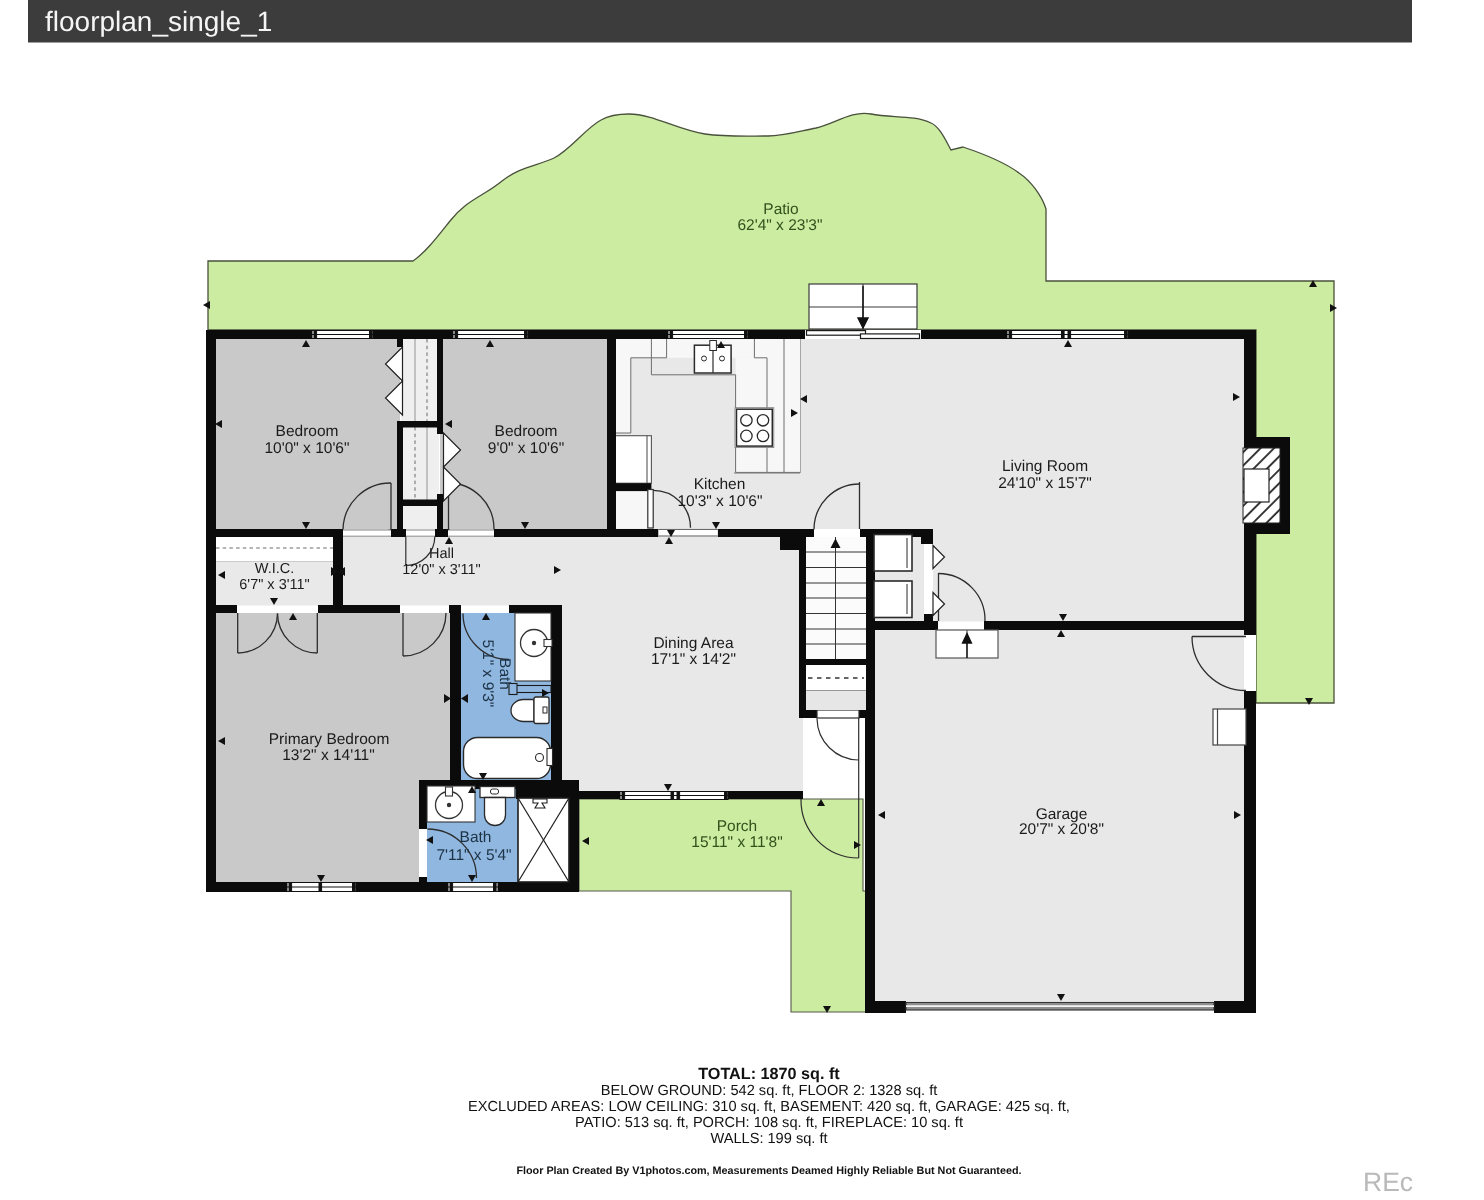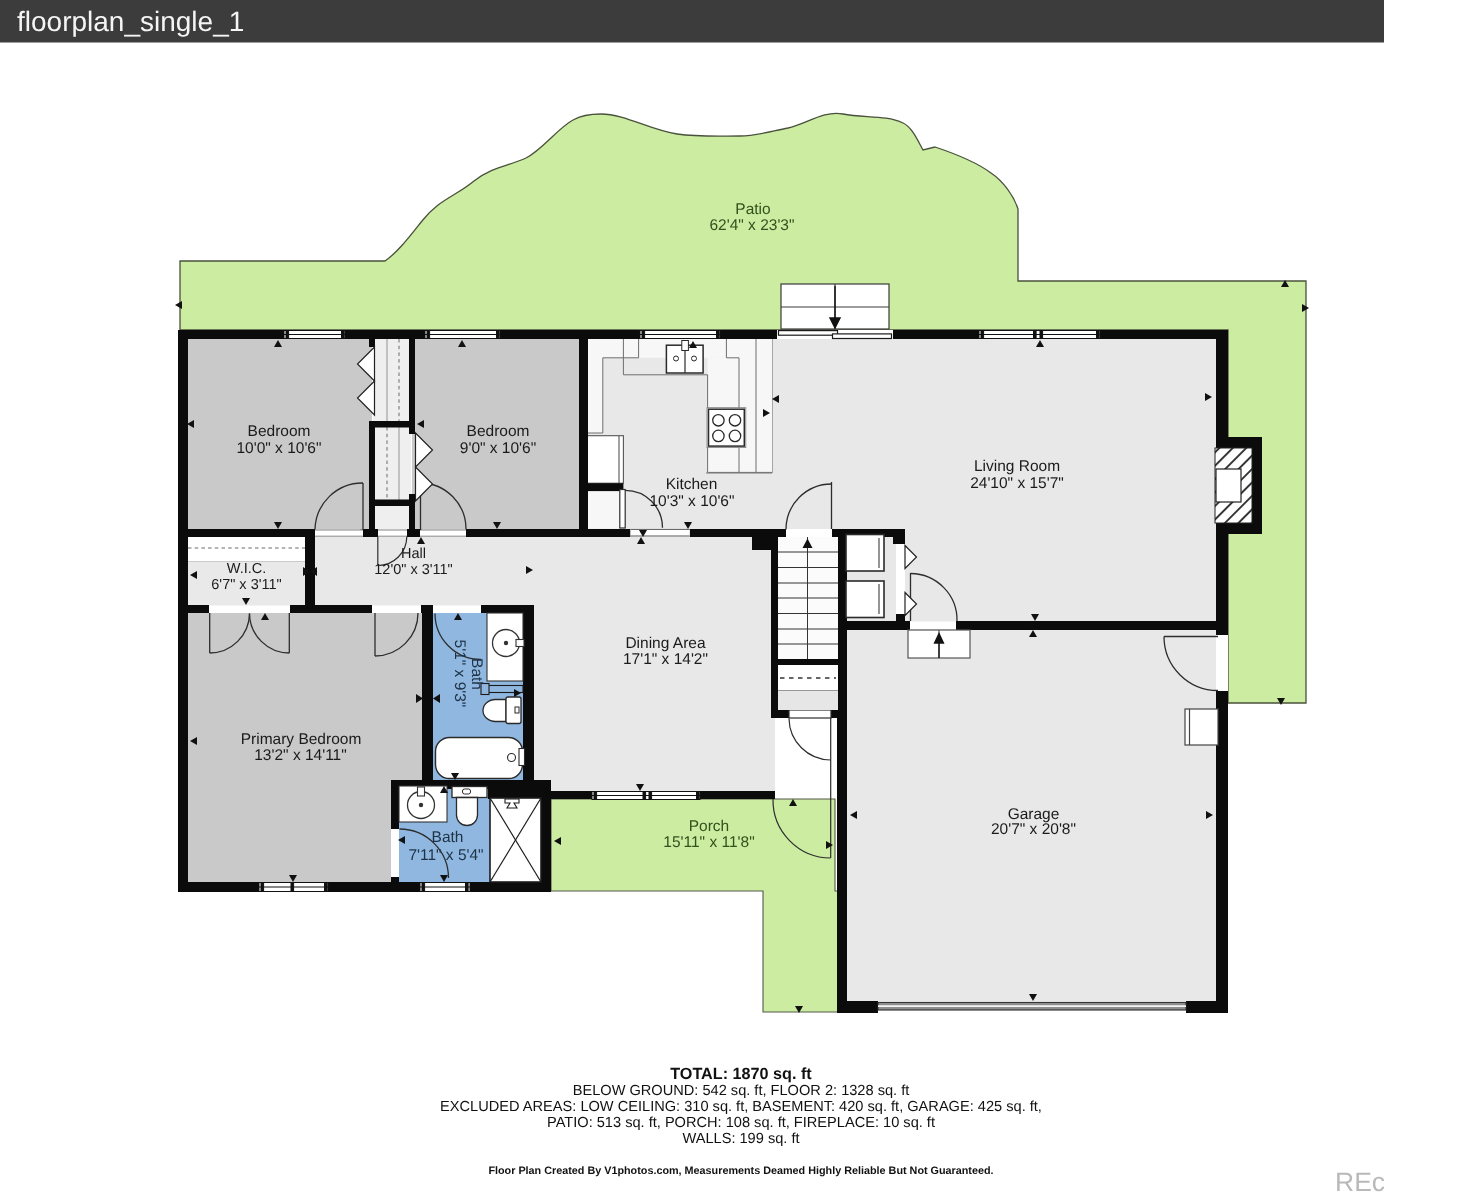--- a/index.html
+++ b/index.html
@@ -1,16 +1,16 @@
 <!DOCTYPE html>
 <html><head>
 <meta charset="utf-8">
 <style>
   html,body{margin:0;padding:0;background:#ffffff;}
-  .page{position:relative;width:1384px;height:1200px;overflow:hidden;font-family:"Liberation Sans", sans-serif;
+  .page{position:relative;width:1384px;height:1200px;overflow:hidden;font-family:"Liberation Sans", sans-serif;padding-left:28px;
         -webkit-font-smoothing:antialiased;}
   svg{display:block;text-rendering:geometricPrecision;}
 </style>
 </head>
 <body>
 <div class="page">
 <svg width="1484" height="1200" viewBox="0 0 1484 1200">
 
 <rect x="0" y="0" width="1484" height="1200" fill="#ffffff"></rect>
 

